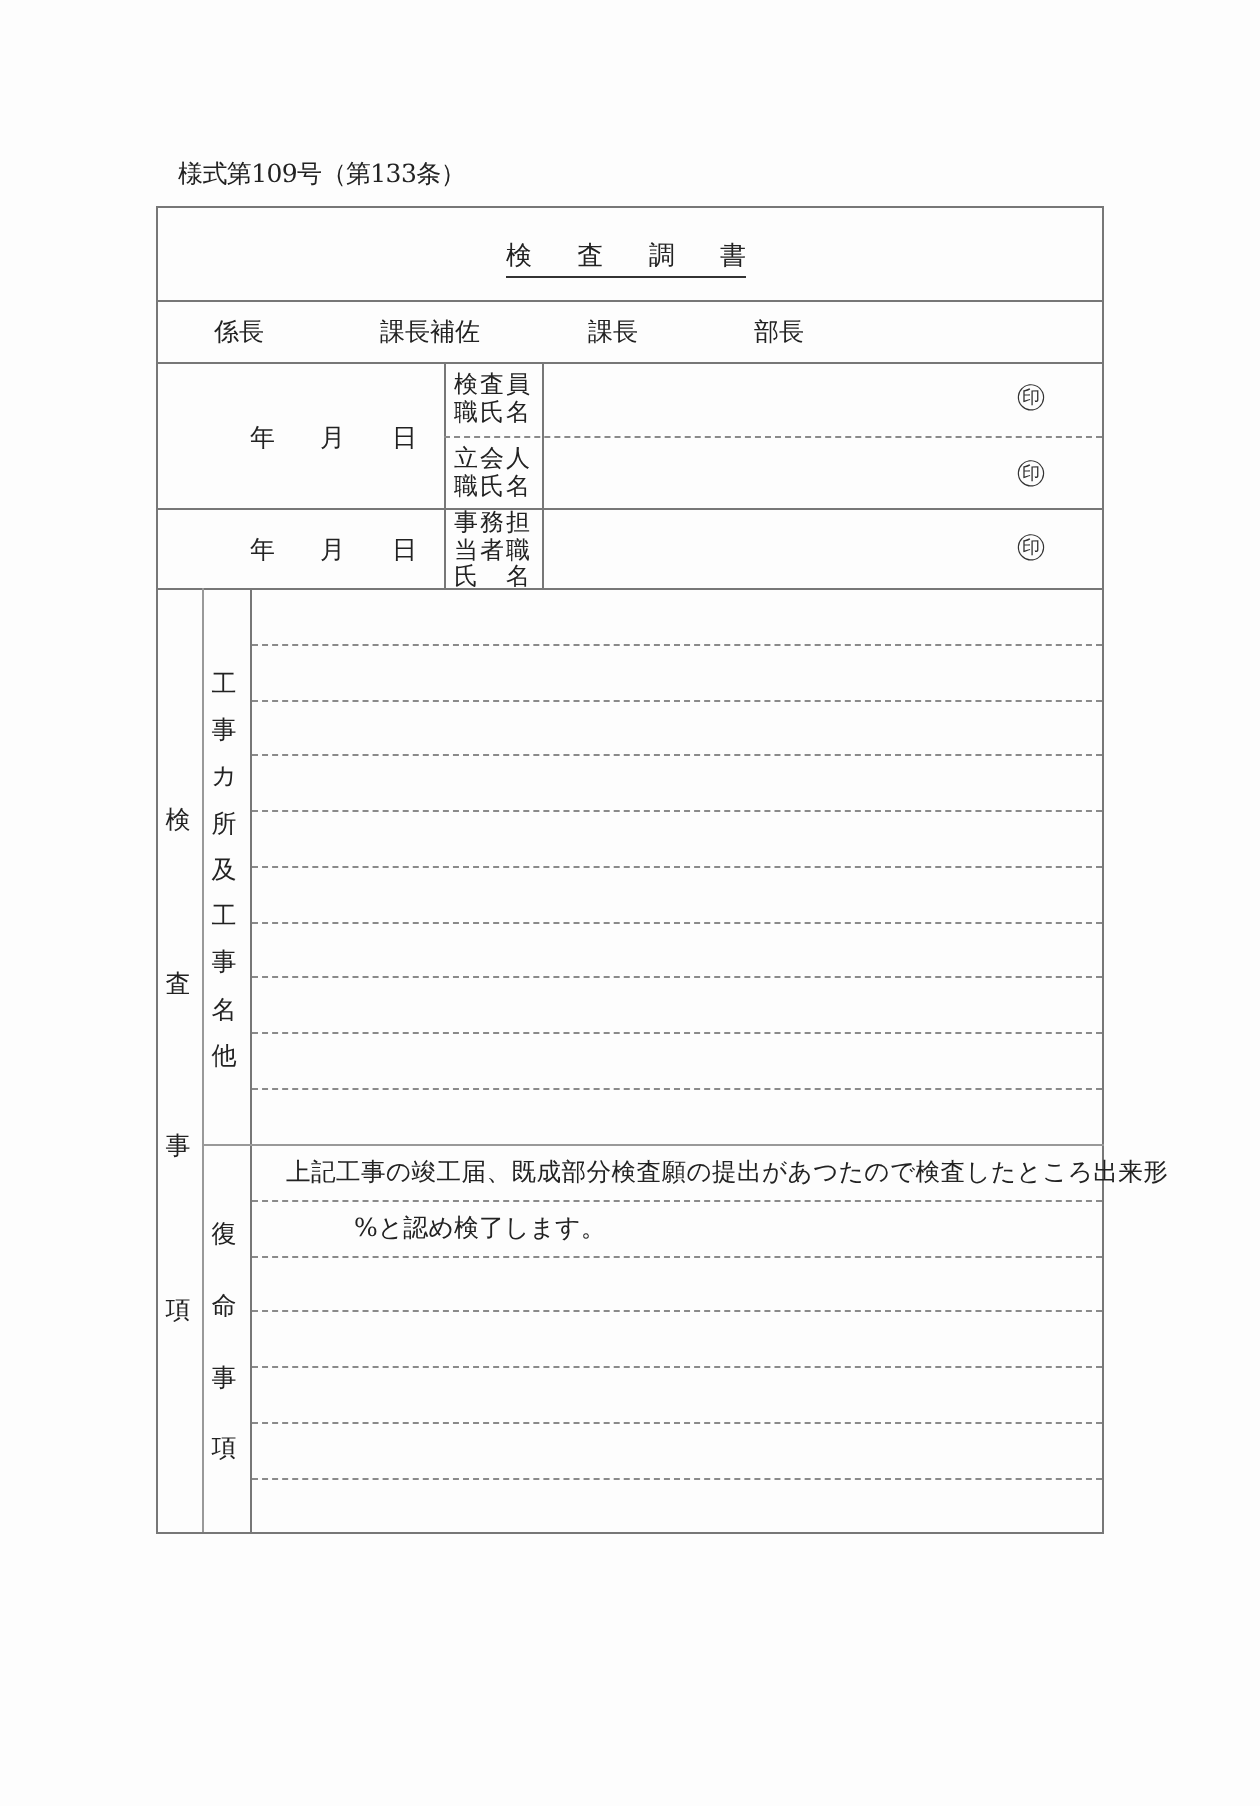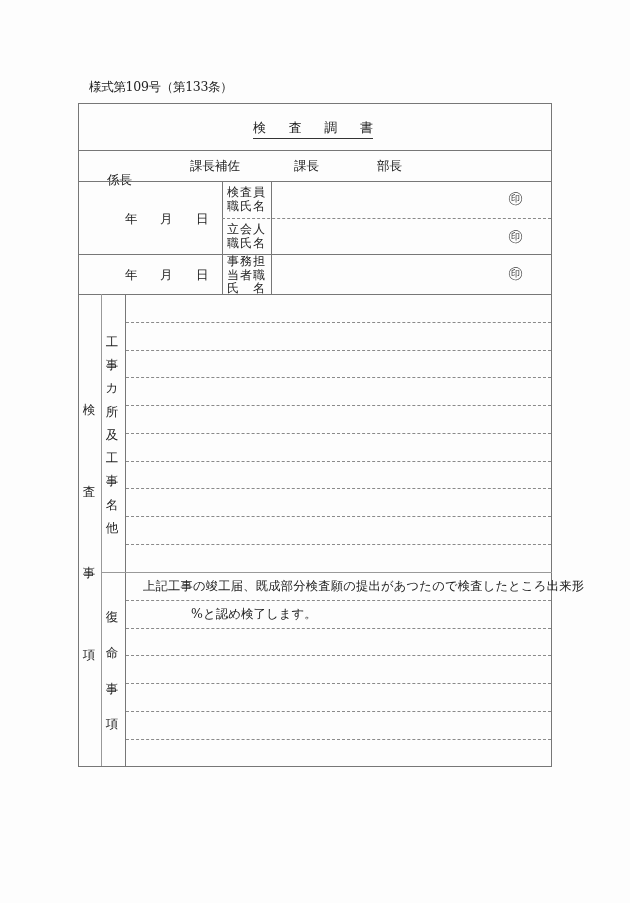--- a/index.html
+++ b/index.html
@@ -35,21 +35,21 @@
 <div class="line vl" style="left:551px; top:103px; height:664px;"></div>
 
 <div class="abs title">
   <span>検</span>
   <span>査</span>
   <span>調</span>
   <span>書</span>
 </div>
 <div class="line hl" style="left:78px; top:150px; width:474px;"></div>
 
-<div class="lbl" style="left:107px; top:172px;">係長</div>
+<div class="lbl" style="left:107px; top:158px;">係長</div>
 <div class="lbl" style="left:190px; top:158px;">課長補佐</div>
 <div class="lbl" style="left:294px; top:158px;font-family:Liberation Mono, monospace;">課長</div>
 <div class="lbl" style="left:377px; top:158px;">部長</div>
 <div class="line hl" style="left:78px; top:181px; width:474px;"></div>
 
 <div class="line vl" style="left:222px; top:181px; height:113px;"></div>
 <div class="line vl" style="left:271px; top:181px; height:113px;"></div>
 <div class="dash" style="left:222px; top:218px; width:329px;"></div>
 <div class="line hl" style="left:78px; top:254px; width:474px;"></div>
 <div class="line hl" style="left:78px; top:294px; width:474px;"></div>
@@ -102,20 +102,20 @@
 <div class="dash" style="left:126px; top:350px; width:425px;"></div>
 <div class="dash" style="left:126px; top:377px; width:425px;"></div>
 <div class="dash" style="left:126px; top:405px; width:425px;"></div>
 <div class="dash" style="left:126px; top:433px; width:425px;"></div>
 <div class="dash" style="left:126px; top:461px; width:425px;"></div>
 <div class="dash" style="left:126px; top:488px; width:425px;"></div>
 <div class="dash" style="left:126px; top:516px; width:425px;"></div>
 <div class="dash" style="left:126px; top:544px; width:425px;"></div>
 
 <div class="lbl" style="left:143px; top:578px; font-size:12.3px; letter-spacing:0.2px;">上記工事の竣工届、既成部分検査願の提出があつたので検査したところ出来形</div>
-<div class="lbl" style="left:191px; top:606px;">%と認め検了します。</div>
+<div class="lbl" style="left:177px; top:606px;">%と認め検了します。</div>
 
 <div class="dash" style="left:126px; top:600px; width:425px;"></div>
 <div class="dash" style="left:126px; top:628px; width:425px;"></div>
 <div class="dash" style="left:126px; top:655px; width:425px;"></div>
 <div class="dash" style="left:126px; top:683px; width:425px;"></div>
 <div class="dash" style="left:126px; top:711px; width:425px;"></div>
 <div class="dash" style="left:126px; top:739px; width:425px;"></div>
 
 </body></html>

